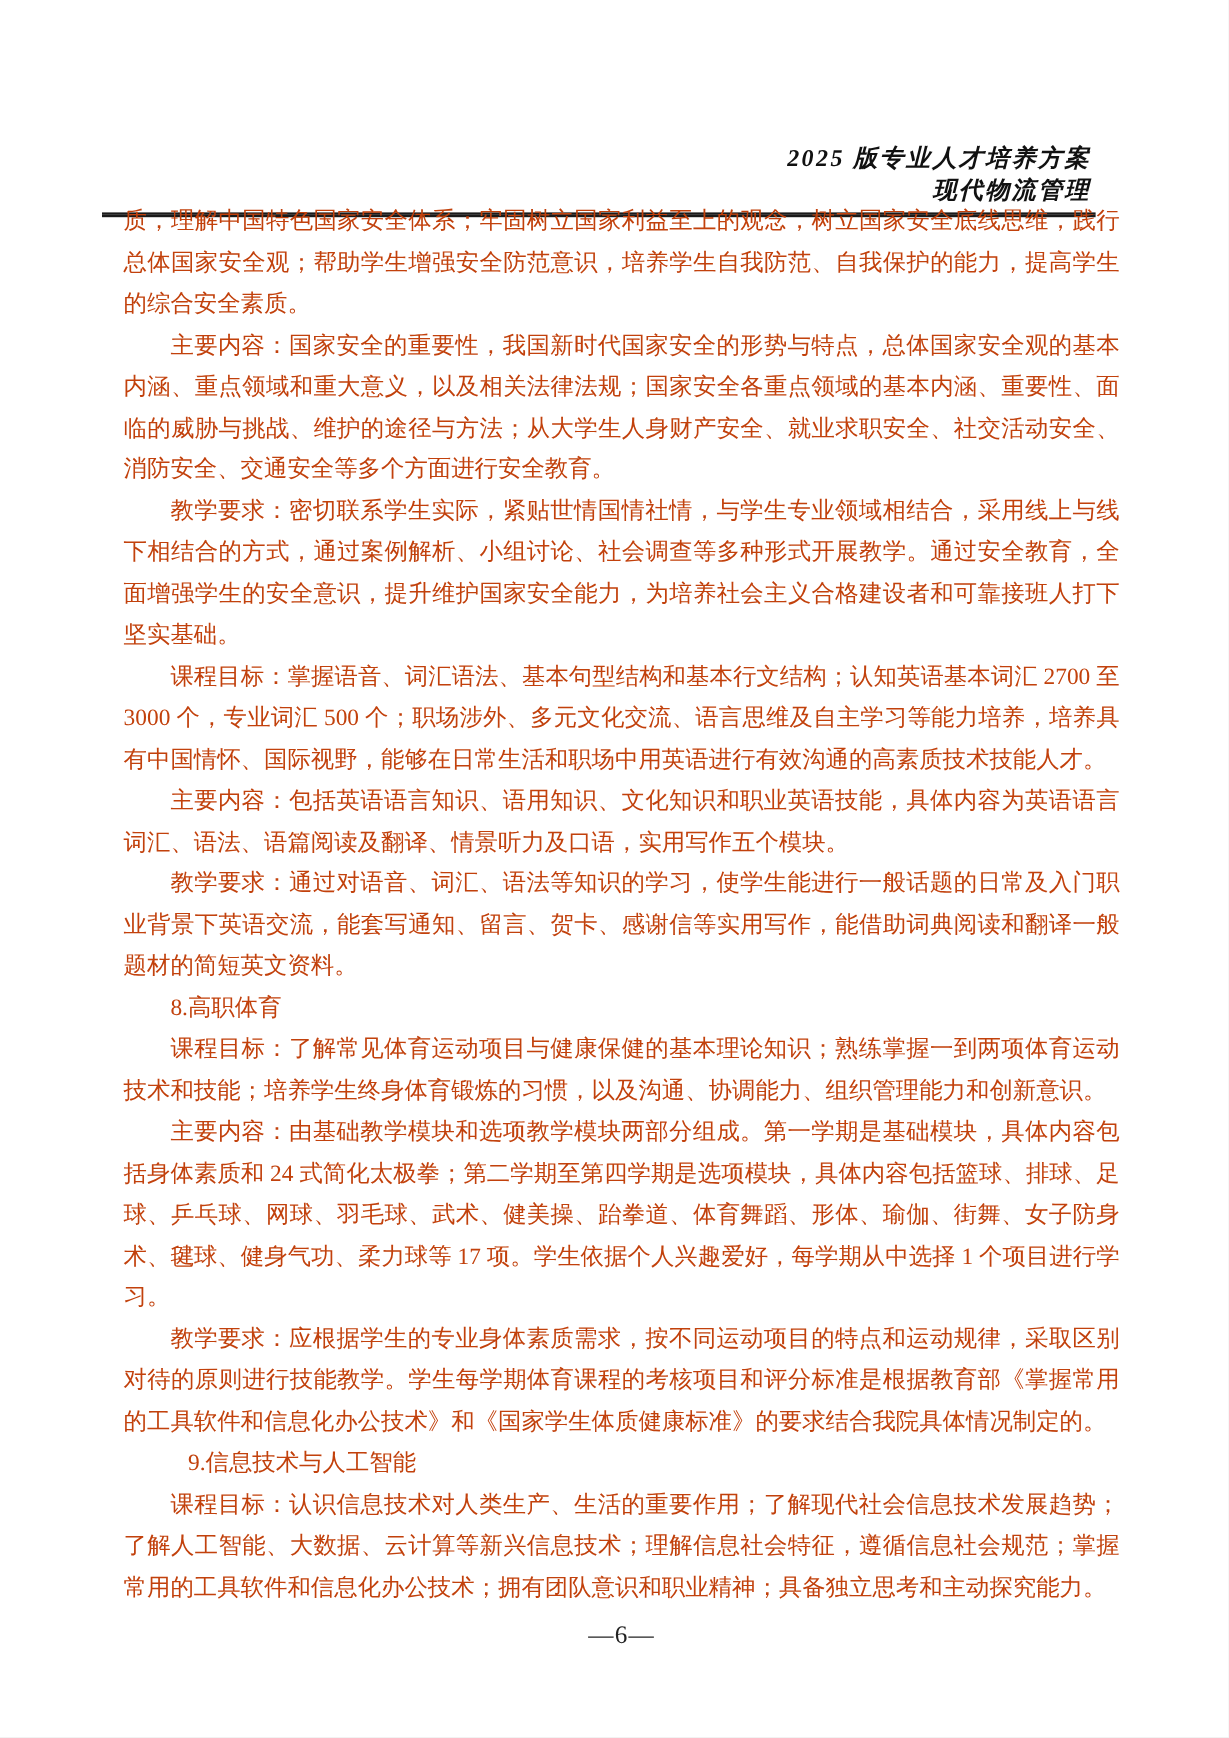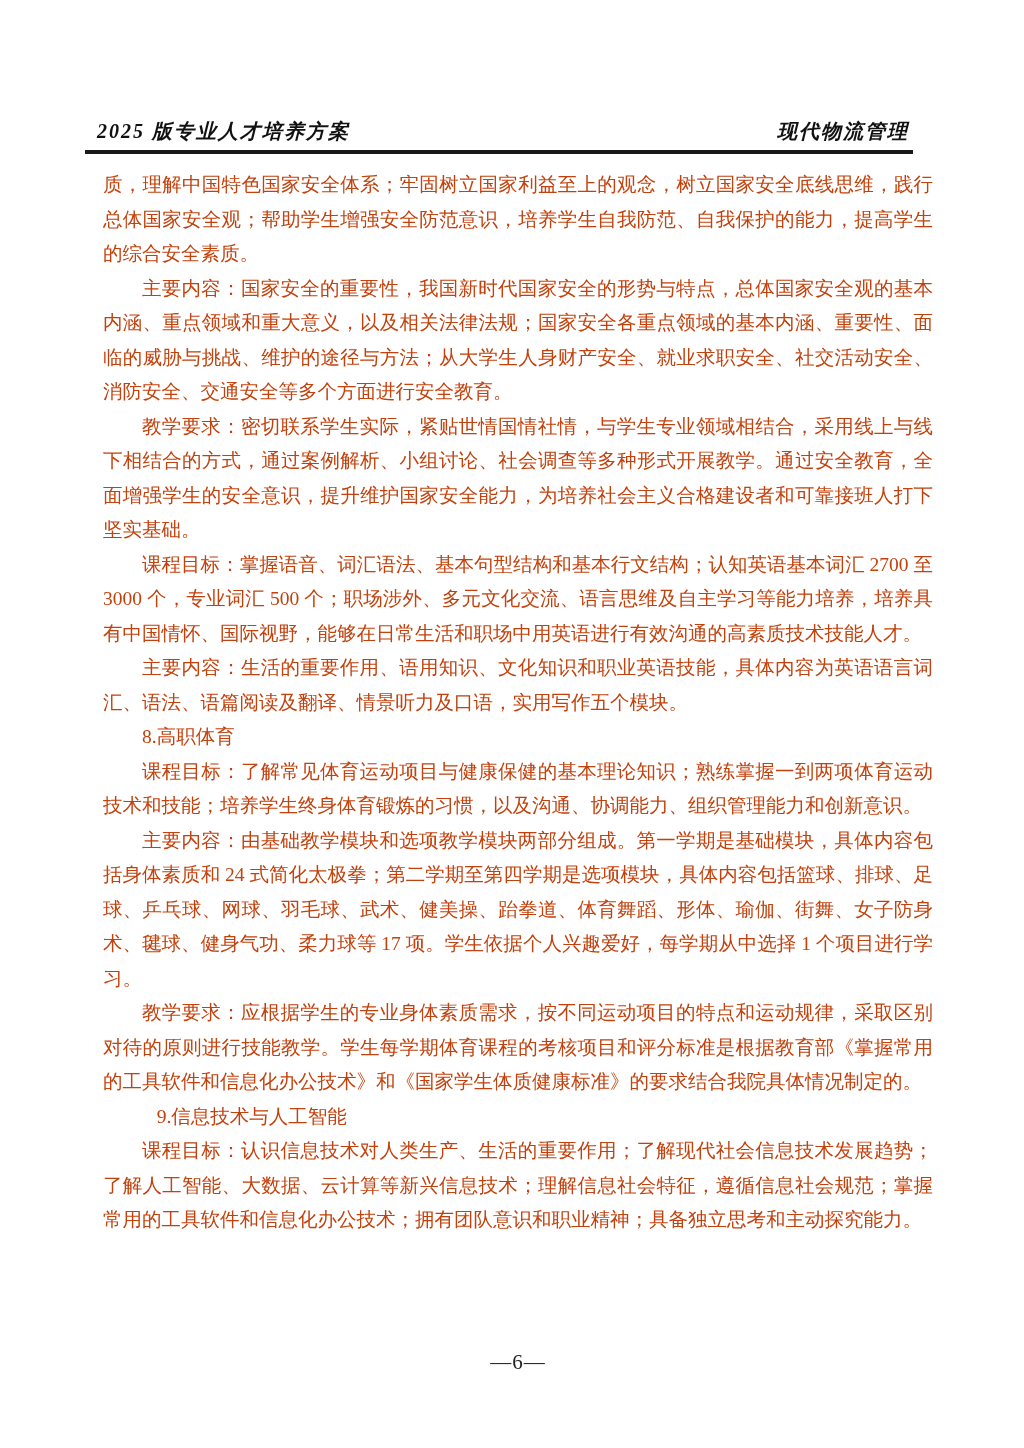--- a/index.html
+++ b/index.html
@@ -24,20 +24,21 @@
   .header-row {
     display: flex;
     justify-content: space-between;
     align-items: flex-end;
     padding: 0 4px 5px 12px;
     font-size: 20px;
     font-weight: bold;
     font-style: italic;
     letter-spacing: 2px;
     color: #111;
+    flex-direction: column;
   }
   .header-rule {
     height: 2px;                       
     border-top: 2.5px solid #1a1a1a;
     border-bottom: 2.5px solid #1a1a1a;
   }
   
   .doc-body {
     position: absolute;
     left: 103px;
@@ -77,21 +78,22 @@
     </div>
     <div class="header-rule"></div>
   </header>
 
   <main class="doc-body">
 
   <p class="plain">质，理解中国特色国家安全体系；牢固树立国家利益至上的观念，树立国家安全底线思维，践行总体国家安全观；帮助学生增强安全防范意识，培养学生自我防范、自我保护的能力，提高学生的综合安全素质。</p>
       <p class="indent">主要内容：国家安全的重要性，我国新时代国家安全的形势与特点，总体国家安全观的基本内涵、重点领域和重大意义，以及相关法律法规；国家安全各重点领域的基本内涵、重要性、面临的威胁与挑战、维护的途径与方法；从大学生人身财产安全、就业求职安全、社交活动安全、消防安全、交通安全等多个方面进行安全教育。</p>
       <p class="indent">教学要求：密切联系学生实际，紧贴世情国情社情，与学生专业领域相结合，采用线上与线下相结合的方式，通过案例解析、小组讨论、社会调查等多种形式开展教学。通过安全教育，全面增强学生的安全意识，提升维护国家安全能力，为培养社会主义合格建设者和可靠接班人打下坚实基础。</p>
       <p class="indent">课程目标：掌握语音、词汇语法、基本句型结构和基本行文结构；认知英语基本词汇 2700 至 3000 个，专业词汇 500 个；职场涉外、多元文化交流、语言思维及自主学习等能力培养，培养具有中国情怀、国际视野，能够在日常生活和职场中用英语进行有效沟通的高素质技术技能人才。</p>
-      <p class="indent">主要内容：生活的重要作用、语用知识、文化知识和职业英语技能，具体内容为英语语言词汇、语法、语篇阅读及翻译、情景听力及口语，实用写作五个模块。</p>
+      <p class="indent">主要内容：包括英语语言知识、语用知识、文化知识和职业英语技能，具体内容为英语语言词汇、语法、语篇阅读及翻译、情景听力及口语，实用写作五个模块。</p>
+      <p class="indent">教学要求：通过对语音、词汇、语法等知识的学习，使学生能进行一般话题的日常及入门职业背景下英语交流，能套写通知、留言、贺卡、感谢信等实用写作，能借助词典阅读和翻译一般题材的简短英文资料。</p>
       <p class="heading">8.高职体育</p>
       <p class="indent">课程目标：了解常见体育运动项目与健康保健的基本理论知识；熟练掌握一到两项体育运动技术和技能；培养学生终身体育锻炼的习惯，以及沟通、协调能力、组织管理能力和创新意识。</p>
       <p class="indent">主要内容：由基础教学模块和选项教学模块两部分组成。第一学期是基础模块，具体内容包括身体素质和 24 式简化太极拳；第二学期至第四学期是选项模块，具体内容包括篮球、排球、足球、乒乓球、网球、羽毛球、武术、健美操、跆拳道、体育舞蹈、形体、瑜伽、街舞、女子防身术、毽球、健身气功、柔力球等 17 项。学生依据个人兴趣爱好，每学期从中选择 1 个项目进行学习。</p>
       <p class="indent">教学要求：应根据学生的专业身体素质需求，按不同运动项目的特点和运动规律，采取区别对待的原则进行技能教学。学生每学期体育课程的考核项目和评分标准是根据教育部《掌握常用的工具软件和信息化办公技术》和《国家学生体质健康标准》的要求结合我院具体情况制定的。</p>
       <p class="heading-wide">9.信息技术与人工智能</p>
       <p class="indent">课程目标：认识信息技术对人类生产、生活的重要作用；了解现代社会信息技术发展趋势；了解人工智能、大数据、云计算等新兴信息技术；理解信息社会特征，遵循信息社会规范；掌握常用的工具软件和信息化办公技术；拥有团队意识和职业精神；具备独立思考和主动探究能力。</p>
     </main>
 
   <footer class="page-footer">
     <span>—6—</span>

